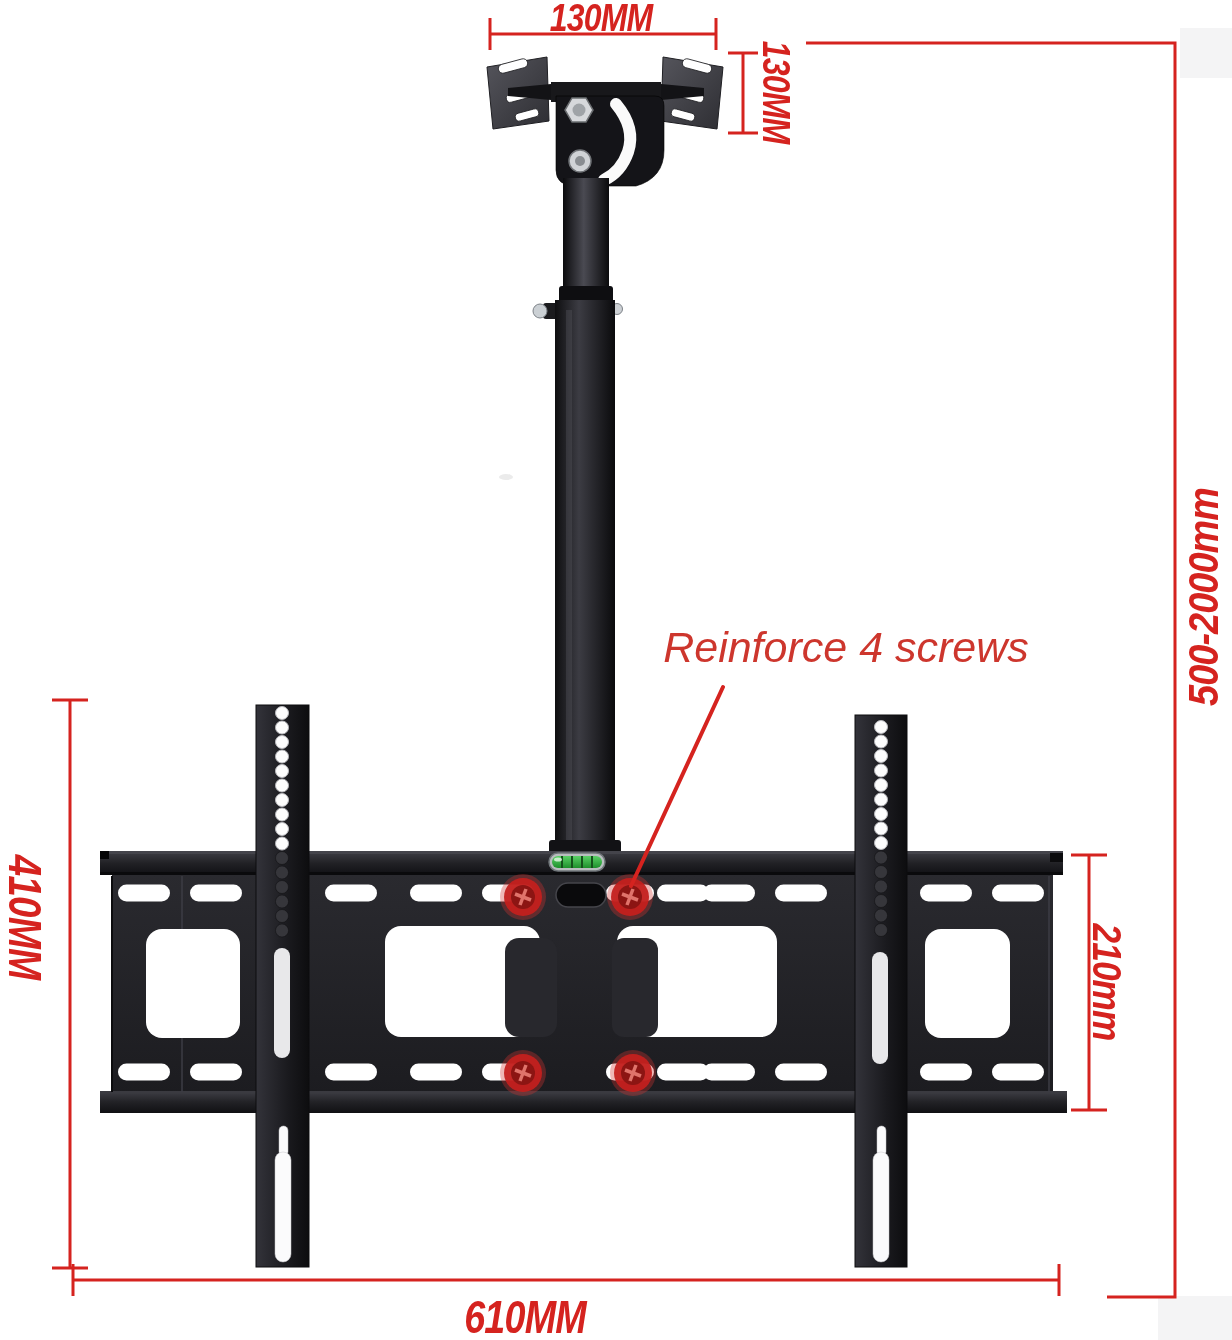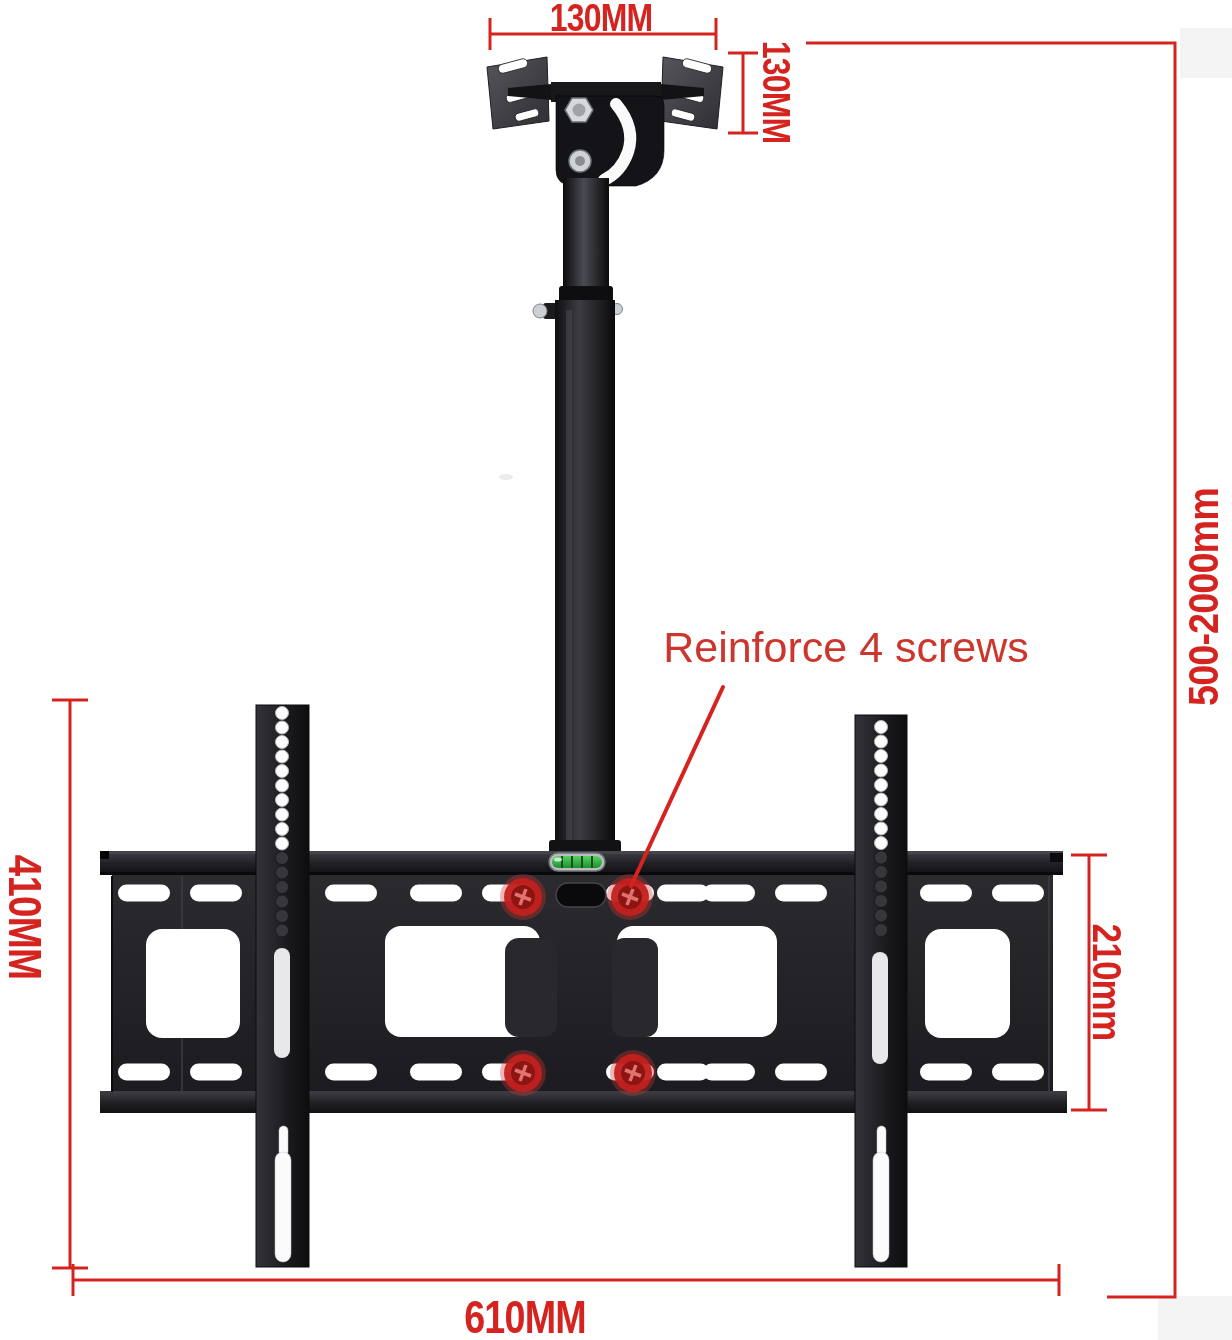--- a/index.html
+++ b/index.html
@@ -1,17 +1,17 @@
 <!DOCTYPE html>
 <html><head>
 <meta charset="utf-8">
 <style>
   html,body{margin:0;padding:0;background:#fff;}
   #stage{position:relative;width:1232px;height:1340px;background:#ffffff;overflow:hidden;
-         font-family:"Liberation Sans", sans-serif;}
+         font-family:"Liberation Sans", sans-serif;font-style:italic;}
   svg{display:block;}
   text{font-family:"Liberation Sans", sans-serif;}
   .dimtext{font-weight:bold;fill:#d5231f;letter-spacing:-1px;}
   .notetext{fill:#cd362d;font-weight:normal;}
 </style>
 </head>
 <body>
 
 <div id="stage">
 <svg width="1232" height="1340" viewBox="0 0 1232 1340">

